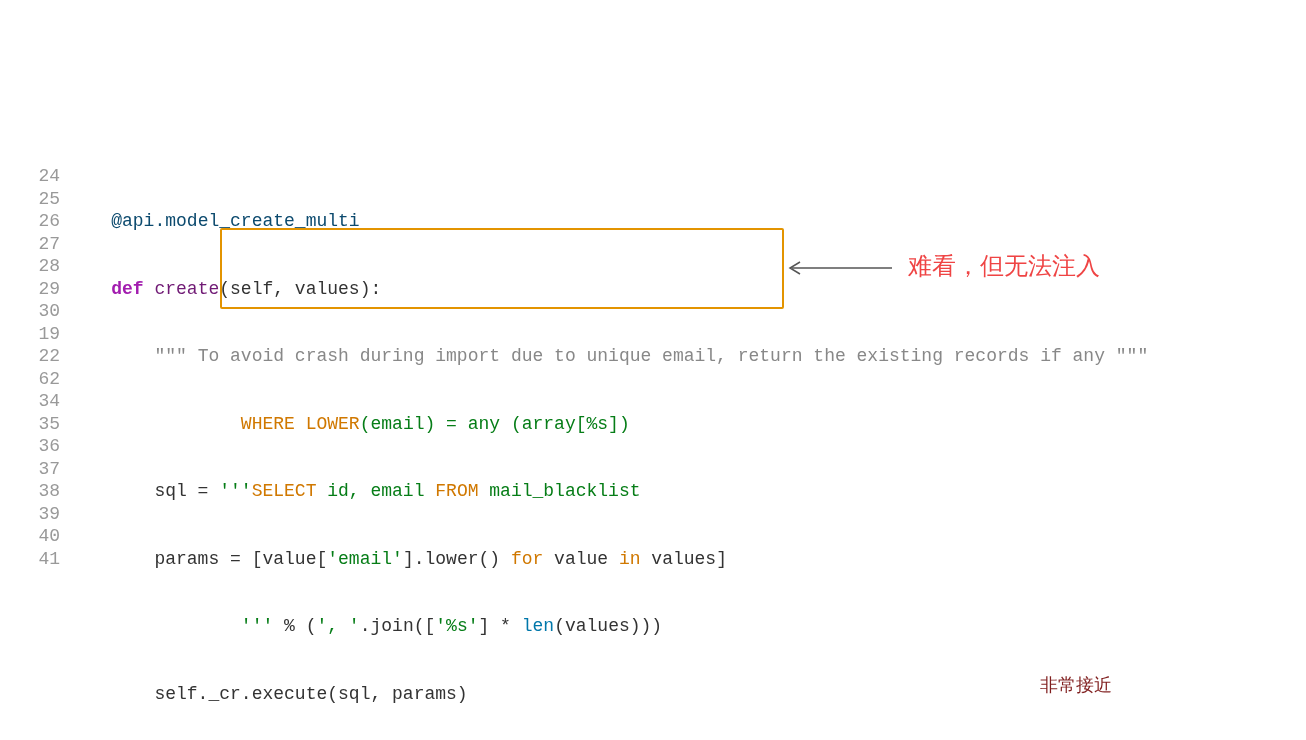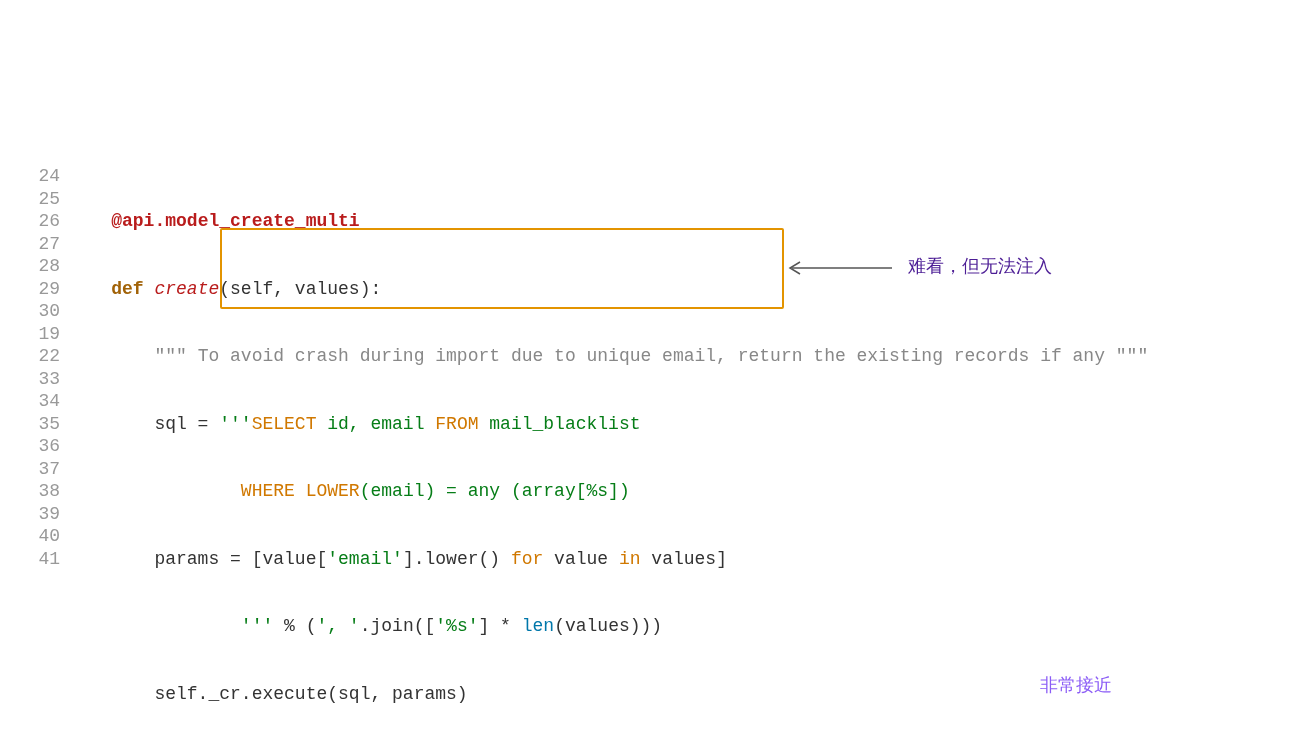--- a/index.html
+++ b/index.html
@@ -27,23 +27,23 @@
     user-select: none;
   }
   .gutter div { height: 22.5px; }
   .code-lines {
     position: relative;
     white-space: pre;
     flex: 1;
   }
   .code-lines .line { height: 22.5px; display: block; }
   .code-lines .line > span { display: inline; }
-  .tok-decorator { color: #b91c1c; font-weight: bold; }
-  .tok-keyword   { color: #a16207; font-weight: bold; }
-  .tok-def       { color: #b91c1c; font-style: italic; }
+  .tok-decorator { color: #0c4a6e; }
+  .tok-keyword   { color: #a21caf; font-weight: bold; }
+  .tok-def       { color: #701a75; }
   .tok-comment   { color: #888888; }
   .tok-string    { color: #067d17; }
   .tok-sqlkw     { color: #d07800; }
   .tok-builtin   { color: #0077aa; }
 
   .highlight-box {
     position: absolute;
     border: 2px solid #e39400;
     left: 152px;
     top: 63px;
@@ -53,66 +53,66 @@
     border-radius: 2px;
   }
   .arrow-svg {
     position: absolute;
     left: 714px;
     top: 93px;
     pointer-events: none;
   }
   .annotation {
     position: absolute;
-    color: #4c1d95;
+    color: #ef4444;
     font-family: "Microsoft YaHei", sans-serif;
-    font-size: 18px;
+    font-size: 24px;
   }
   .anno1 { left: 840px; top: 90px; }
   .footer-note {
     position: absolute;
     left: 1040px;
     top: 674px;
-    color: #8b5cf6;
+    color: #7f1d1d;
     font-family: Liberation Sans, sans-serif;
     font-size: 18px;
   }
 </style>
 </head>
 <body>
 
 <div class="code-area">
 
   <div class="gutter">
     <div>24</div>
     <div>25</div>
     <div>26</div>
     <div>27</div>
     <div>28</div>
     <div>29</div>
     <div>30</div>
     <div>19</div>
     <div>22</div>
-    <div>33</div>
+    <div>62</div>
     <div>34</div>
     <div>35</div>
     <div>36</div>
     <div>37</div>
     <div>38</div>
     <div>39</div>
     <div>40</div>
     <div>41</div>
   </div>
 
   <div class="code-lines">
     <span class="line">    <span class="tok-decorator">@api.model_create_multi</span></span>
     <span class="line">    <span class="tok-keyword">def</span> <span class="tok-def">create</span><span>(self, values):</span></span>
     <span class="line"><span>        </span><span class="tok-comment">"""</span><span class="tok-comment"> To avoid crash during import due to unique email, return the existing records if any </span><span class="tok-comment">"""</span></span>
+    <span class="line"><span>                </span><span class="tok-sqlkw">WHERE</span><span class="tok-string"> </span><span class="tok-sqlkw">LOWER</span><span class="tok-string">(email) = any (array[%s])</span></span>
     <span class="line"><span>        sql = </span><span class="tok-string">'''</span><span class="tok-sqlkw">SELECT</span><span class="tok-string"> id, email </span><span class="tok-sqlkw">FROM</span><span class="tok-string"> mail_blacklist</span></span>
-    <span class="line"><span>                </span><span class="tok-sqlkw">WHERE</span><span class="tok-string"> </span><span class="tok-sqlkw">LOWER</span><span class="tok-string">(email) = any (array[%s])</span></span>
     <span class="line"><span>        params = [value[</span><span class="tok-string">'email'</span><span>].lower() </span><span class="tok-sqlkw">for</span><span> value </span><span class="tok-sqlkw">in</span><span> values]</span></span>
     <span class="line"><span>                </span><span class="tok-string">'''</span><span> % (</span><span class="tok-string">', '</span><span>.join([</span><span class="tok-string">'%s'</span><span>] * </span><span class="tok-builtin">len</span><span>(values)))</span></span>
     <span class="line"><span>        self._cr.execute(sql, params)</span></span>
     
     
     
     
     
     
     

